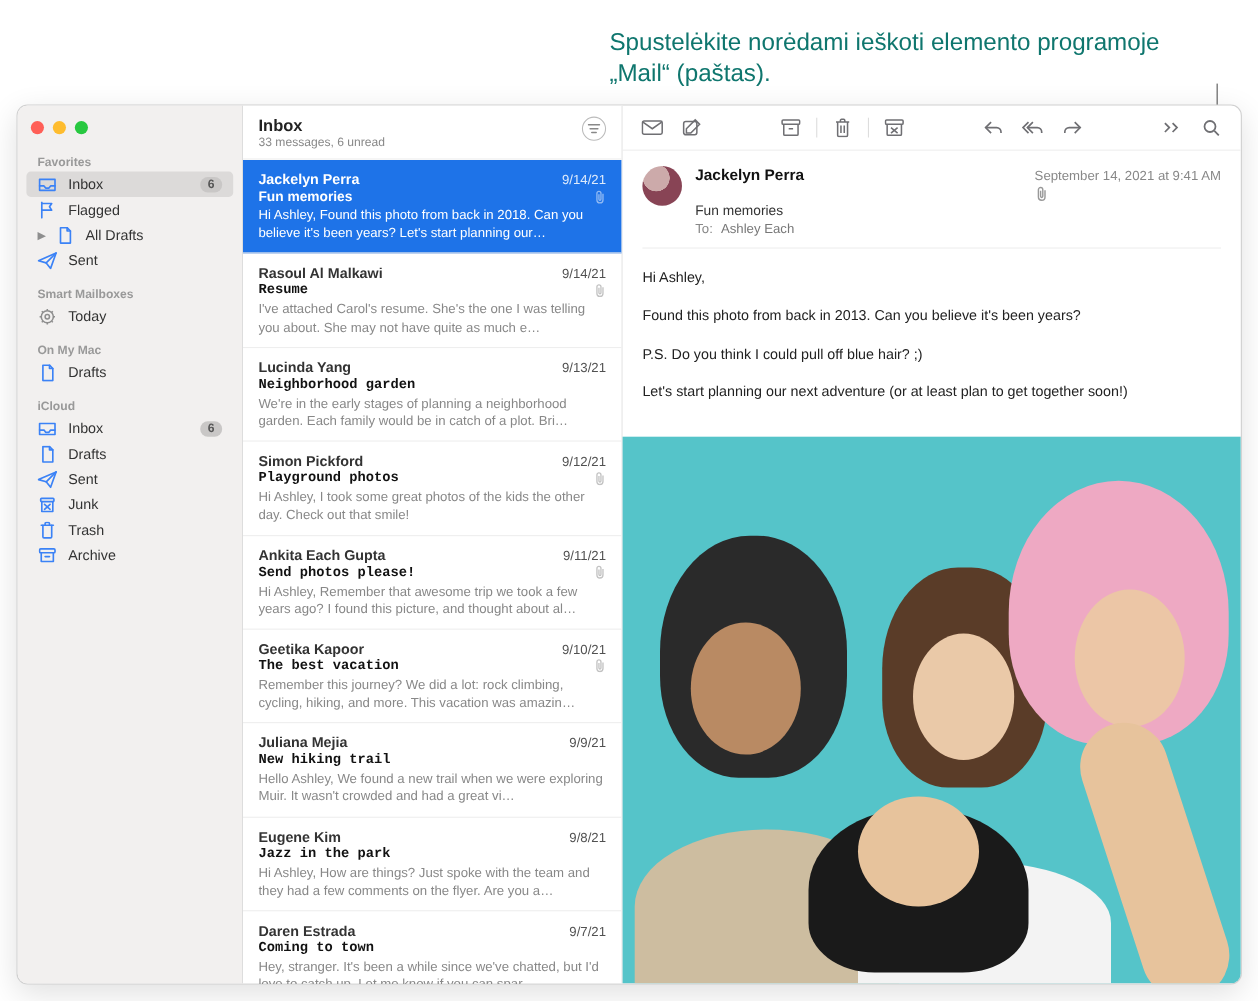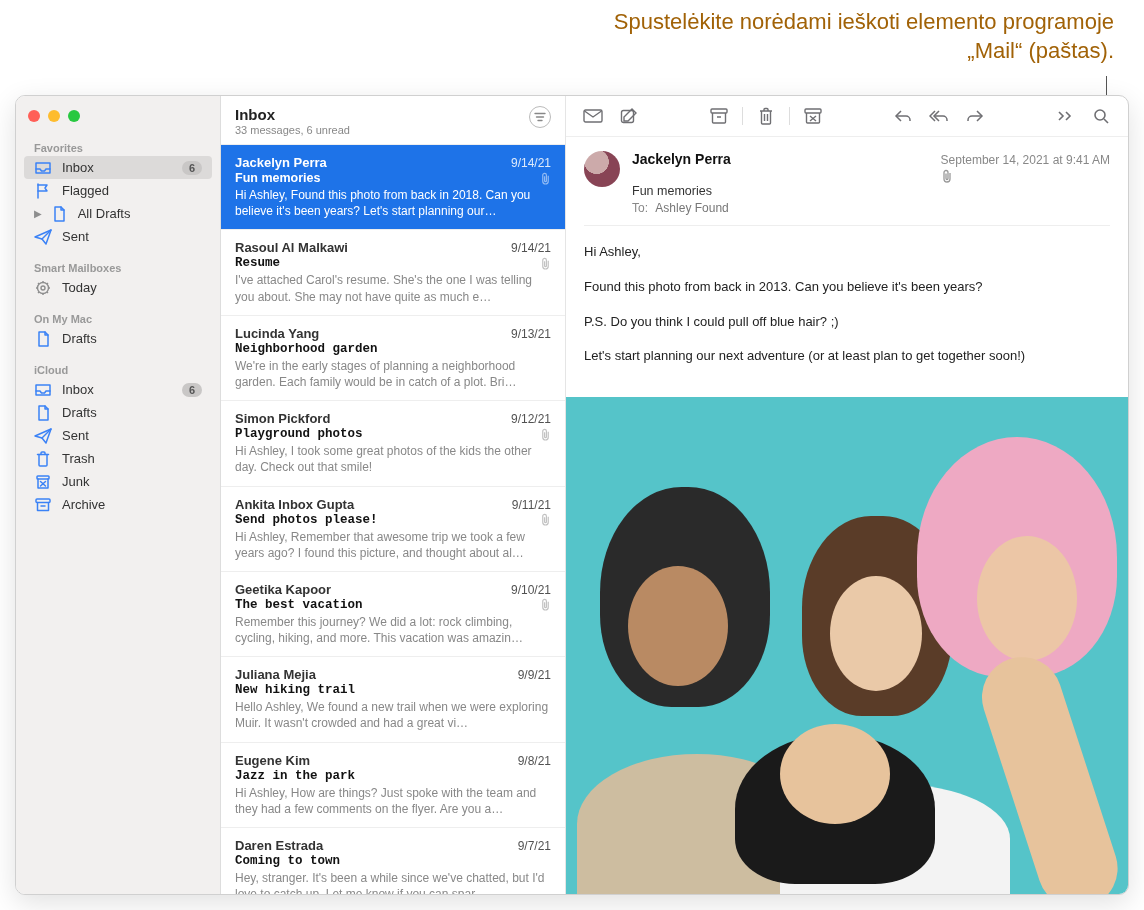--- a/index.html
+++ b/index.html
@@ -4,22 +4,22 @@
   <style>
     * { box-sizing: border-box; margin: 0; padding: 0; }
     body {
       font-family: -apple-system, BlinkMacSystemFont, "Helvetica Neue", sans-serif;
       background: #fff;
       font-size: 13px;
       color: #333;
     }
     .page { width: 1144px; height: 910px; position: relative; }
     .annotation {
-      position: absolute; top: 8px; right: 30px; width: 560px;
-      text-align: right; font-size: 22px; color: #a16207; line-height: 1.3;
+      position: absolute; top: 24px; right: 30px; width: 560px;
+      text-align: left; font-size: 22px; color: #0f766e; line-height: 1.3;
     }
     .annotation-line {
       position: absolute; top: 76px; right: 37px; width: 1px; height: 32px;
       background: #555;
     }
     .window {
       position: absolute; left: 15px; top: 95px;
       width: 1114px; height: 800px;
       border: 1px solid #d0d0d0; border-radius: 10px;
       overflow: hidden; display: flex; background: #fff;
@@ -246,37 +246,37 @@
               <span class="icn">
                 <svg width="18" height="16" viewBox="0 0 18 16" stroke="#3b82f6" stroke-width="1.5" fill="none" stroke-linecap="round" stroke-linejoin="round">
                   <path d="M1 8 L17 1 L12 15 L8 10 Z"></path>
                   <path d="M8 10 L17 1"></path>
                 </svg>
               </span>
               <span class="label">Sent</span>
             </div>
             <div class="side-item">
               <span class="icn">
+                <svg width="16" height="16" viewBox="0 0 16 16" stroke="#3b82f6" stroke-width="1.5" fill="none" stroke-linecap="round" stroke-linejoin="round">
+                  <rect x="2" y="2" width="12" height="3" rx="0.8"></rect>
+                  <path d="M3 5 V14 H13 V5"></path>
+                  <path d="M5.5 7.5 L10.5 12 M10.5 7.5 L5.5 12"></path>
+                </svg>
+              </span>
+              <span class="label">Junk</span>
+            </div>
+            <div class="side-item">
+              <span class="icn">
                 <svg width="14" height="16" viewBox="0 0 14 16" stroke="#3b82f6" stroke-width="1.5" fill="none" stroke-linecap="round" stroke-linejoin="round">
                   <path d="M1.5 3.5 H12.5"></path>
                   <path d="M3 3.5 V14 a1 1 0 0 0 1 1 H10 a1 1 0 0 0 1 -1 V3.5"></path>
                   <path d="M5 3.5 V2 a1 1 0 0 1 1 -1 H8 a1 1 0 0 1 1 1 V3.5"></path>
                 </svg>
               </span>
               <span class="label">Trash</span>
-            </div>
-            <div class="side-item">
-              <span class="icn">
-                <svg width="16" height="16" viewBox="0 0 16 16" stroke="#3b82f6" stroke-width="1.5" fill="none" stroke-linecap="round" stroke-linejoin="round">
-                  <rect x="2" y="2" width="12" height="3" rx="0.8"></rect>
-                  <path d="M3 5 V14 H13 V5"></path>
-                  <path d="M5.5 7.5 L10.5 12 M10.5 7.5 L5.5 12"></path>
-                </svg>
-              </span>
-              <span class="label">Junk</span>
             </div>
             <div class="side-item">
               <span class="icn">
                 <svg width="16" height="14" viewBox="0 0 16 14" stroke="#3b82f6" stroke-width="1.5" fill="none" stroke-linecap="round" stroke-linejoin="round">
                   <rect x="1" y="1" width="14" height="3.5" rx="1"></rect>
                   <path d="M2.5 4.5 V12.5 H13.5 V4.5"></path>
                   <line x1="6" y1="8" x2="10" y2="8"></line>
                 </svg>
               </span>
               <span class="label">Archive</span>
@@ -352,21 +352,21 @@
               <span class="clip">
                 <svg width="11" height="13" viewBox="0 0 12 14" fill="none" stroke="#999" stroke-width="1.3">
                   <path d="M9 4 V10 a3 3 0 0 1 -6 0 V3.5 a2 2 0 0 1 4 0 V9.5 a1 1 0 0 1 -2 0 V4.5"></path>
                 </svg>
               </span>
             </div>
             <div class="preview">Hi Ashley, I took some great photos of the kids the other day. Check out that smile!</div>
           </div>
           <div class="msg">
             <div class="row1">
-              <span class="sender">Ankita Inbox Gupta</span>
+              <span class="sender">Ankita Each Gupta</span>
               <span class="date">9/11/21</span>
             </div>
             <div class="row2">
               <span class="subject">Send photos please!</span>
               <span class="clip">
                 <svg width="11" height="13" viewBox="0 0 12 14" fill="none" stroke="#999" stroke-width="1.3">
                   <path d="M9 4 V10 a3 3 0 0 1 -6 0 V3.5 a2 2 0 0 1 4 0 V9.5 a1 1 0 0 1 -2 0 V4.5"></path>
                 </svg>
               </span>
             </div>
@@ -525,21 +525,21 @@
               <div class="mh-clip">
                 <svg width="12" height="14" viewBox="0 0 12 14" fill="none" stroke="#999" stroke-width="1.3">
                     <path d="M9 4 V10 a3 3 0 0 1 -6 0 V3.5 a2 2 0 0 1 4 0 V9.5 a1 1 0 0 1 -2 0 V4.5"></path>
                   </svg>
               </div>
             </div>
           </div>
           <div class="mh-subj">Fun memories</div>
           <div class="mh-to">
             <span>To:</span>
-            <span class="toval">Ashley Found</span>
+            <span class="toval">Ashley Each</span>
           </div>
         </div>
       </div>
       <div class="divider"></div>
 
       <div class="mail-body" id="mail-body">
           <p>Hi Ashley,</p>
           <p>Found this photo from back in 2013. Can you believe it's been years?</p>
           <p>P.S. Do you think I could pull off blue hair? ;)</p>
           <p>Let's start planning our next adventure (or at least plan to get together soon!)</p>

